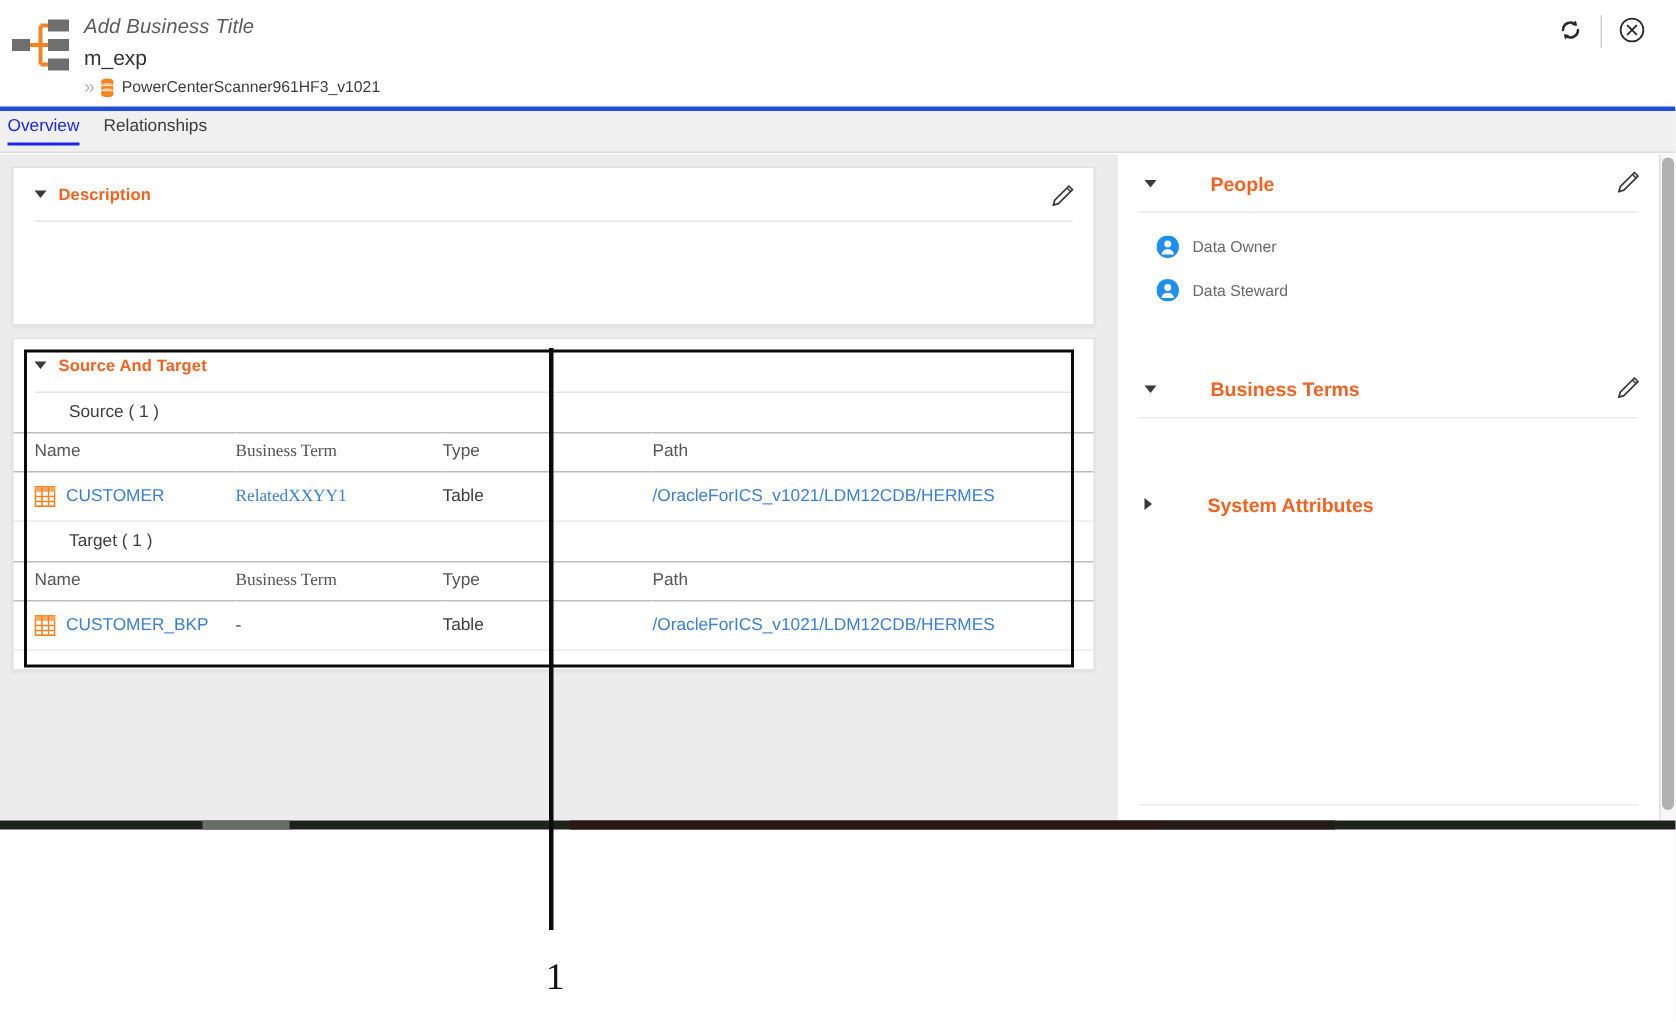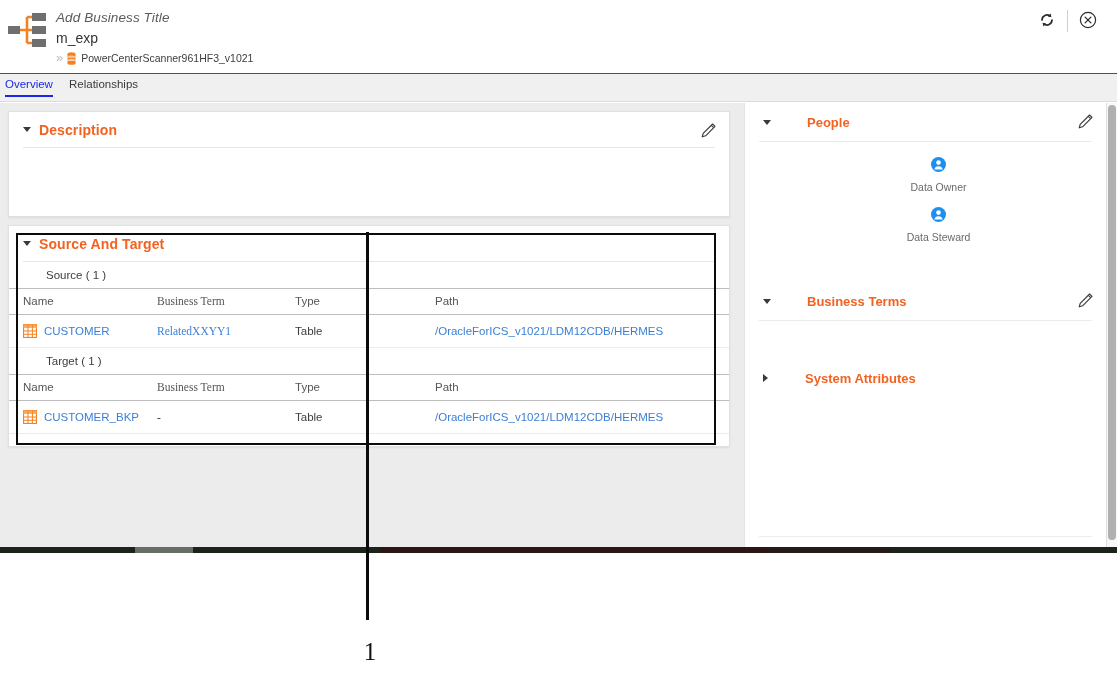--- a/index.html
+++ b/index.html
@@ -23,21 +23,21 @@
     height: 547px;
     background: #ffffff;
     overflow: hidden;
   }
 
   
   #header {
     position: relative;
     height: 74px;
     background: #ffffff;
-    border-bottom: 1px solid #1d4ed8;
+    border-bottom: 3px solid #1d4ed8;
   }
   #asset-icon {
     position: absolute;
     left: 8px; top: 11px;
     width: 40px; height: 38px;
   }
   #title-block {
     position: absolute;
     left: 56px; top: 8px;
   }
@@ -146,21 +146,21 @@
   }
   .caret.collapsed {
     border-top: 4px solid transparent;
     border-bottom: 4px solid transparent;
     border-left: 5px solid #3a3a3a;
     border-right: 0;
     margin-right: 9px;
   }
   .section-title {
     color: #f26322;
-    font-size: 14px;
+    font-size: 11px;
     font-weight: bold;
     letter-spacing: .1px;
   }
   .pencil-btn {
     position: absolute;
     right: 10px; top: 8px;
     width: 20px; height: 20px;
     cursor: pointer;
   }
   .hr {
@@ -242,21 +242,20 @@
     color: #f26322;
     font-size: 13px;
     font-weight: bold;
     margin-left: 28px;
   }
   .rp-hr { height: 1px; background: #ebebeb; margin: 0 14px 0 14px; }
   .person-row {
     display: flex; align-items: center;
     gap: 9px;
     padding: 7px 0 7px 26px;
-    flex-direction: column;
   }
   .person-label { font-size: 10.5px; color: #6a6a6a; }
   .avatar { width: 15px; height: 15px; display: block; }
   .attr-label {
     font-size: 10px;
     color: #7b7b7b;
     padding: 11px 0 0 18px;
   }
   #rp-bottom-rule {
     position: absolute;

